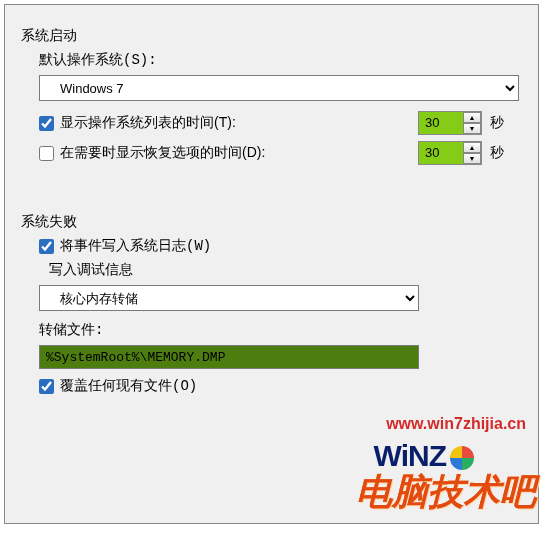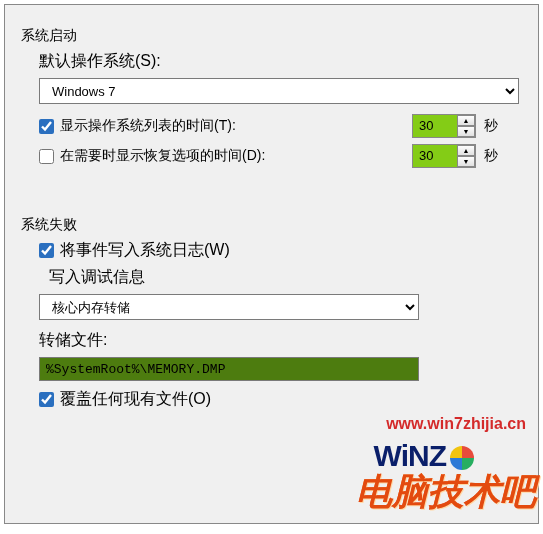--- a/index.html
+++ b/index.html
@@ -25,46 +25,47 @@
   .group-title {
     font-size: 14px;
     margin: 8px 0 6px 0;
   }
   .field-row {
     display: flex;
     align-items: center;
     margin: 6px 0 6px 18px;
   }
   .label {
-    font-size: 16px;
+    font-size: 14px;
+    font-family: Liberation Mono, monospace;
   }
   .select-wrap {
     margin: 4px 0 10px 18px;
   }
   select {
     width: 480px;
     height: 26px;
     font-size: 13px;
     border: 1px solid #7a7a7a;
     background: #fff;
-    padding: 2px 8px;
+    padding: 2px 16px;
   }
   select.short {
     width: 380px;
   }
   input[type="checkbox"] {
     width: 15px;
     height: 15px;
     margin: 0 6px 0 0;
     accent-color: #2a6fbf;
   }
   .time-row {
     display: flex;
     align-items: center;
-    margin: 6px 18px 6px 18px;
+    margin: 6px 12px 6px 18px;
   }
   .time-row .lbl {
     flex: 1;
     font-size: 14px;
   }
   .spinner {
     display: inline-flex;
     border: 1px solid #888;
     background: #84cc16;
     height: 24px;

